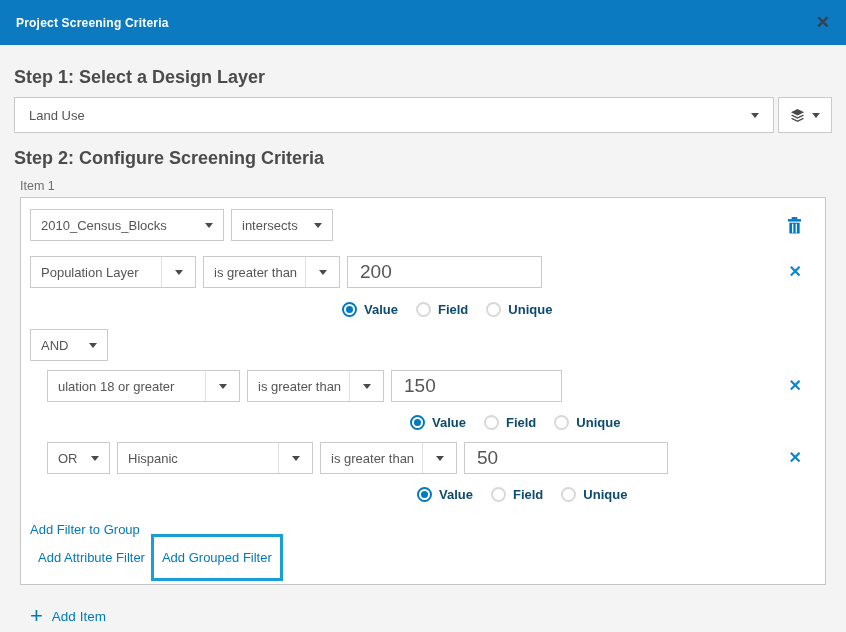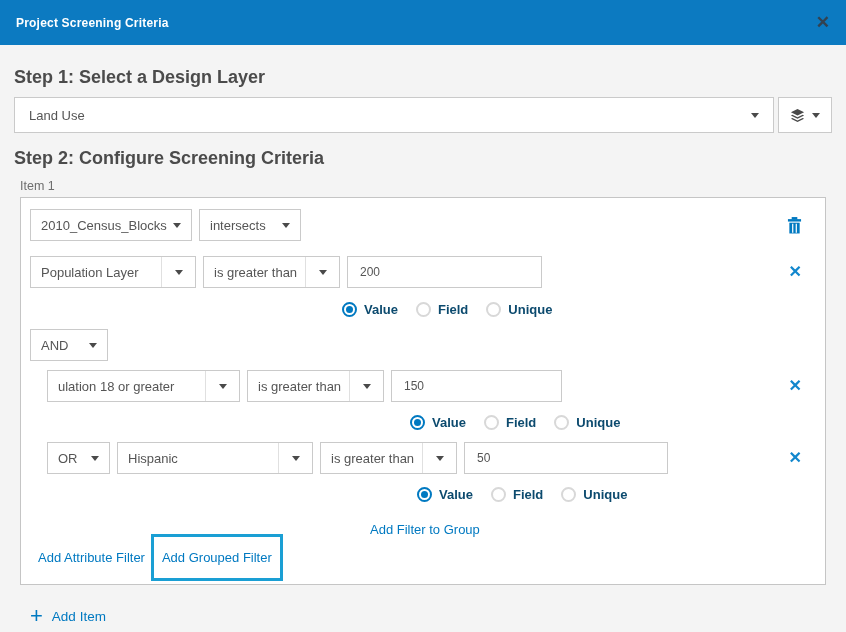--- a/index.html
+++ b/index.html
@@ -60,21 +60,21 @@
   }
   .dd .dd-label { padding:0 10px; flex:1; white-space:nowrap; overflow:hidden; }
   .dd .dd-caret-plain { margin-left:auto; margin-right:10px; }
   .dd .dd-caret-box {
     width:34px; align-self:stretch; flex:0 0 34px;
     display:flex; align-items:center; justify-content:center;
     border-left:1px solid #e0e0e0;
   }
   .txt-input {
     height:32px; border:1px solid #cacaca; background:#fff;
-    font-family:"Liberation Sans", sans-serif; font-size:12px; color:#555;
+    font-family:"Liberation Sans", sans-serif; font-size:19px; color:#555;
     padding:0 12px; outline:none;
   }
   .row-action { margin-left:auto; margin-right:14px; display:flex; align-items:center; cursor:pointer; }
   .x-blue { color:#1287cd; font-size:16px; font-weight:600; line-height:1; }
 
   
   .radio-row { display:flex; align-items:center; height:15px; }
   .radio-opt { display:flex; align-items:center; cursor:pointer; }
   .radio-opt + .radio-opt { margin-left:18px; }
   .radio {
@@ -131,21 +131,21 @@
         <span class="caret"></span>
       </div>
     </div>
 
     <div class="step-label step2">Step 2: Configure Screening Criteria</div>
     <div class="item-label">Item 1</div>
 
     <div class="panel">
 
       <div class="frow gap7">
-        <div class="dd" style="width:162px">
+        <div class="dd" style="width:194px">
           <span class="dd-label">2010_Census_Blocks</span>
           <span class="caret dd-caret-plain"></span>
         </div>
         <div class="dd" style="width:102px">
           <span class="dd-label">intersects</span>
           <span class="caret dd-caret-plain"></span>
         </div>
         <div class="row-action">
           <svg viewBox="0 0 16 18" width="15" height="17">
             <rect x="5" y="0" width="6" height="2.6" fill="#0079c1"></rect>
@@ -263,21 +263,21 @@
         <span class="radio-opt">
           <span class="radio"></span>
           <span class="radio-label">Field</span>
         </span>
         <span class="radio-opt">
           <span class="radio"></span>
           <span class="radio-label">Unique</span>
         </span>
       </div>
 
-      <div class="add-filter-group-row" style="margin-left:340px">
+      <div class="add-filter-group-row" style="">
         <span class="blue-link">Add Filter to Group</span>
       </div>
 
       <div class="bottom-links">
         <span class="blue-link" style="margin-left:8px">Add Attribute Filter</span>
         <span class="highlight-box">
           <span class="blue-link">Add Grouped Filter</span>
         </span>
       </div>
 

